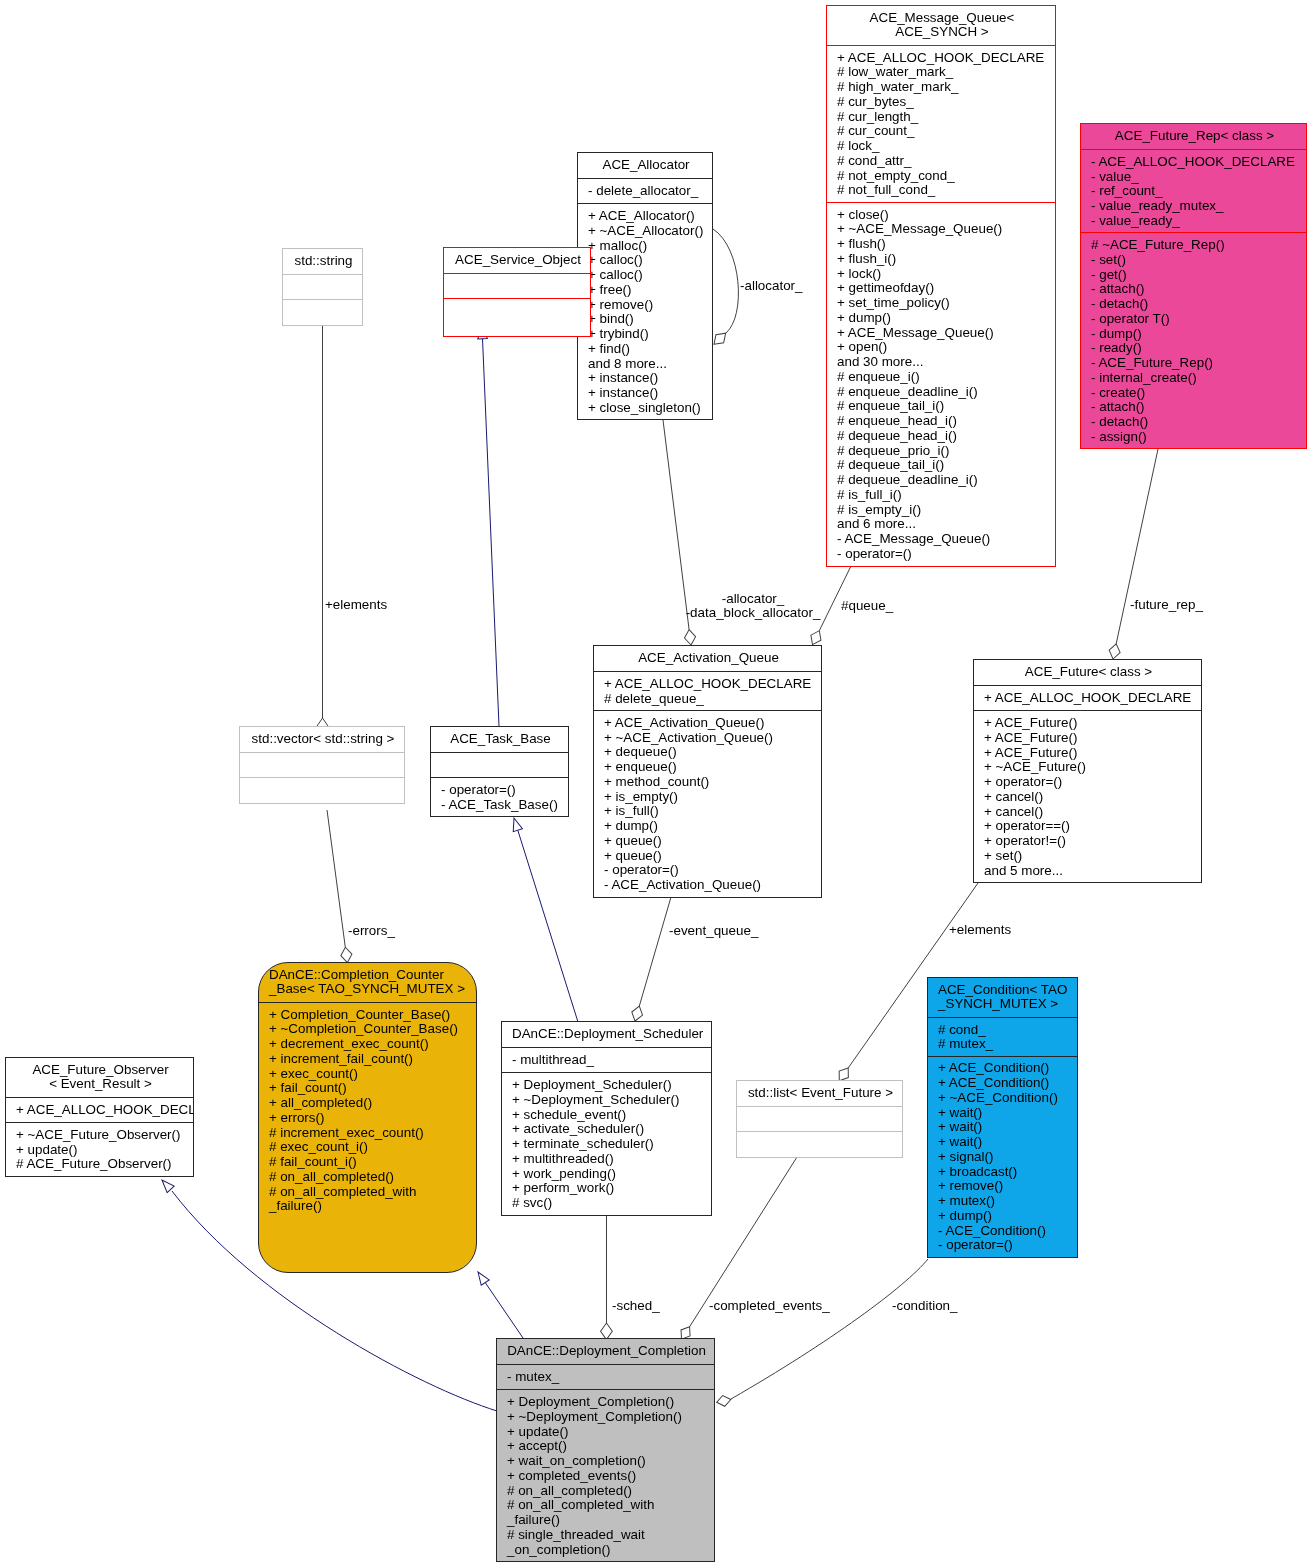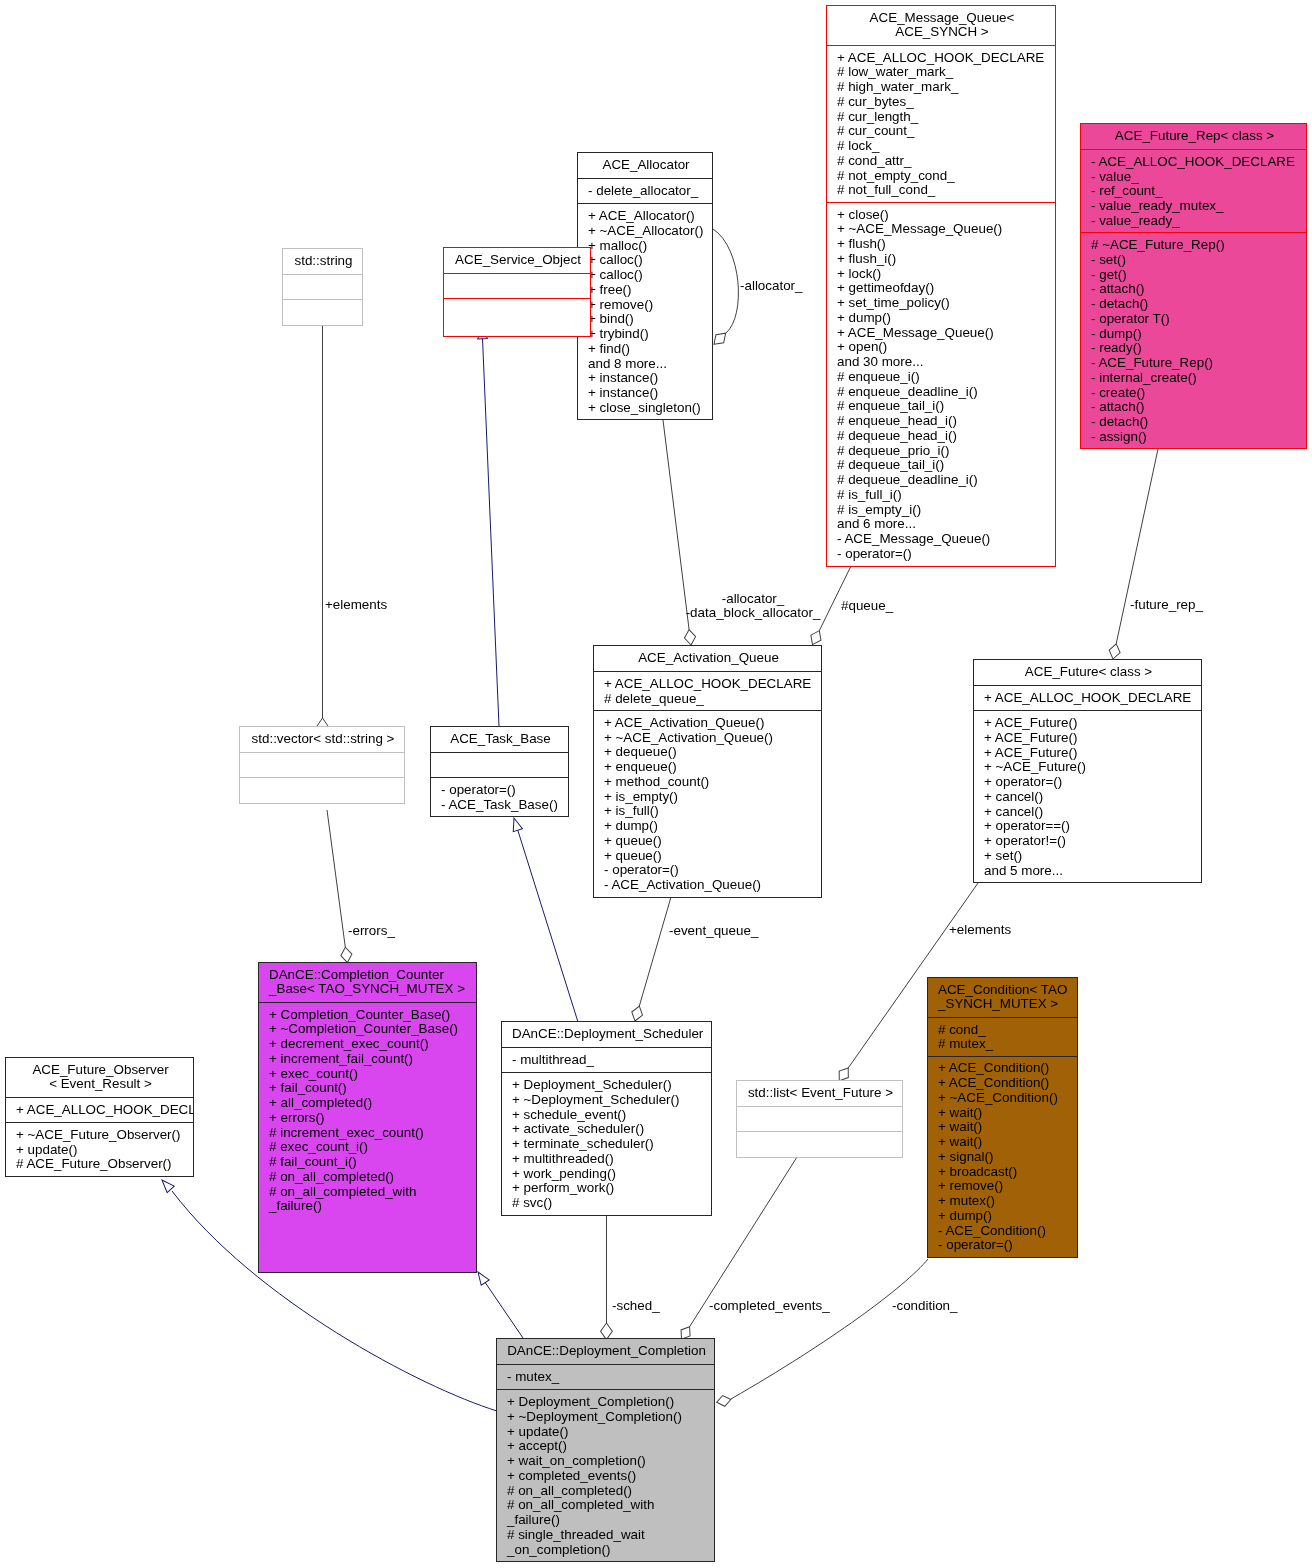--- a/index.html
+++ b/index.html
@@ -263,21 +263,21 @@
     <div class="node" id="ace_task_base" style="left: 430px; top: 726px; width: 139px; height: 91.3px; border-color: rgb(38, 38, 38); background: rgb(255, 255, 255);">
       <div class="sec title " style="height:25.2px">
         <div class="row r0">ACE_Task_Base</div>
       </div>
       <div class="sec divider attributes" style="border-top-color:#262626;height:25.2px"></div>
       <div class="sec divider methods" style="border-top-color:#262626;height:38.9px">
         <div class="row r0">- operator=()</div>
         <div class="row r1">- ACE_Task_Base()</div>
       </div>
     </div>
-    <div class="node" id="completion_counter_base" style="left: 258px; top: 962px; width: 219px; height: 310.6px; border-color: rgb(38, 38, 38); background: #d946ef;">
+    <div class="node" id="completion_counter_base" style="left: 258px; top: 962px; width: 219px; height: 310.6px; border-color: rgb(38, 38, 38); background: #eab308; border-radius: 30px;">
       <div class="sec title wrap" style="height:38.9px">
         <div class="row r0">DAnCE::Completion_Counter</div>
         <div class="row r1">_Base&lt; TAO_SYNCH_MUTEX &gt;</div>
       </div>
       <div class="sec divider methods" style="border-top-color:#262626;height:216px">
         <div class="row r0">+ Completion_Counter_Base()</div>
         <div class="row r1">+ ~Completion_Counter_Base()</div>
         <div class="row r2">+ decrement_exec_count()</div>
         <div class="row r3">+ increment_fail_count()</div>
         <div class="row r4">+ exec_count()</div>
@@ -318,21 +318,21 @@
         <div class="row r1">+ ~Deployment_Scheduler()</div>
         <div class="row r2">+ schedule_event()</div>
         <div class="row r3">+ activate_scheduler()</div>
         <div class="row r4">+ terminate_scheduler()</div>
         <div class="row r5">+ multithreaded()</div>
         <div class="row r6">+ work_pending()</div>
         <div class="row r7">+ perform_work()</div>
         <div class="row r8"># svc()</div>
       </div>
     </div>
-    <div class="node" id="ace_condition" style="left: 927px; top: 977px; width: 151px; height: 281.1px; border-color: rgb(38, 38, 38); background: #a16207;">
+    <div class="node" id="ace_condition" style="left: 927px; top: 977px; width: 151px; height: 281.1px; border-color: rgb(38, 38, 38); background: #0ea5e9;">
       <div class="sec title wrap" style="height:38.9px">
         <div class="row r0">ACE_Condition&lt; TAO</div>
         <div class="row r1">_SYNCH_MUTEX &gt;</div>
       </div>
       <div class="sec divider attributes" style="border-top-color:#262626;height:38.9px">
         <div class="row r0"># cond_</div>
         <div class="row r1"># mutex_</div>
       </div>
       <div class="sec divider methods" style="border-top-color:#262626;height:201.3px">
         <div class="row r0">+ ACE_Condition()</div>

